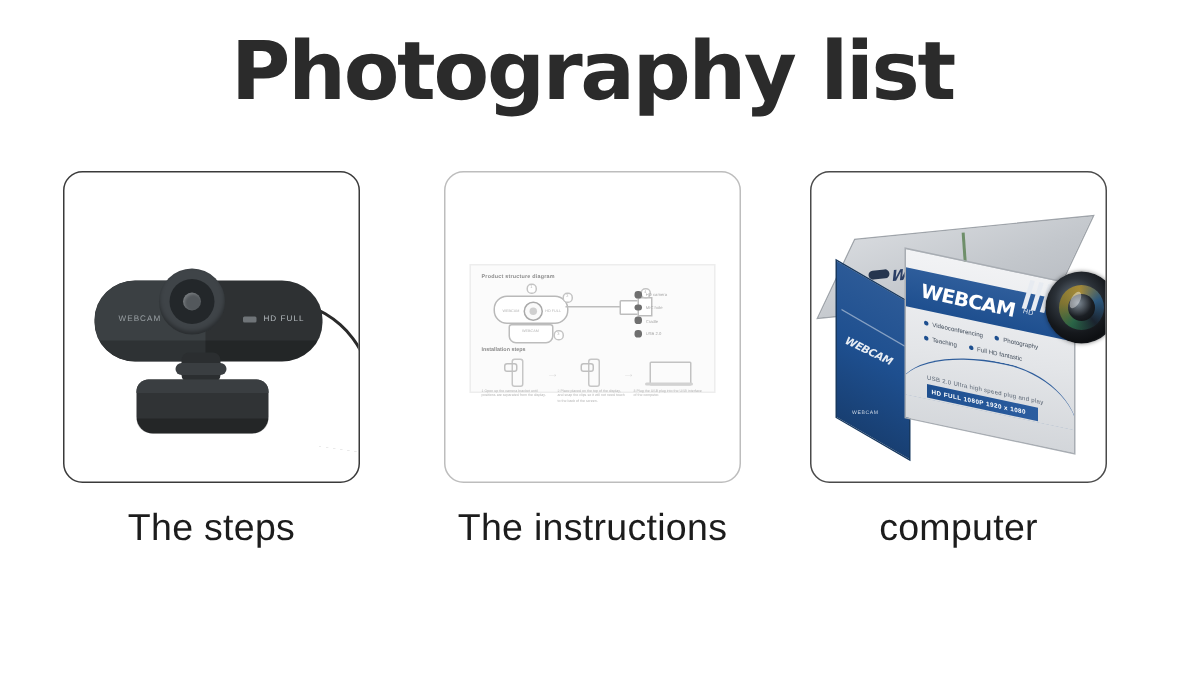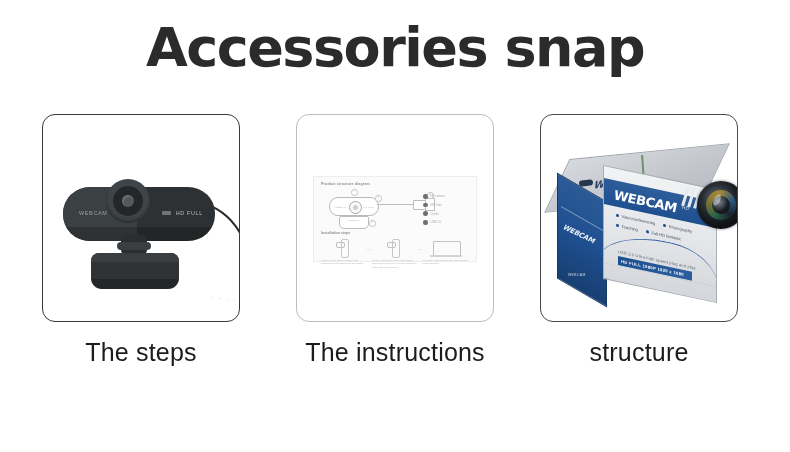--- a/index.html
+++ b/index.html
@@ -583,21 +583,21 @@
     left: 17px; top: 13px;
     width: 6px; height: 12px;
     border-radius: 50%;
     background: rgba(255,255,255,0.4);
     transform: rotate(28deg);
   }
 </style>
 </head>
 <body>
 
-<div class="page-title">Accessories snap</div>
+<div class="page-title">Photography list</div>
 
 <div class="cards">
 
   <div class="card c0">
     <div class="webcam-wrap">
       <div class="cam-cable"></div>
 
       <div class="cam-body">
         <div class="cam-body-left"></div>
         <div class="cam-body-shade"></div>
@@ -750,13 +750,13 @@
         <div class="pk-lens-i1"></div>
         <div class="pk-lens-i2"></div>
         <div class="pk-lens-gl"></div>
       </div>
     </div>
   </div>
 </div>
 
 <div class="caption k0">The steps</div>
 <div class="caption k1">The instructions</div>
-<div class="caption k2">structure</div>
+<div class="caption k2">computer</div>
 
 </body></html>

